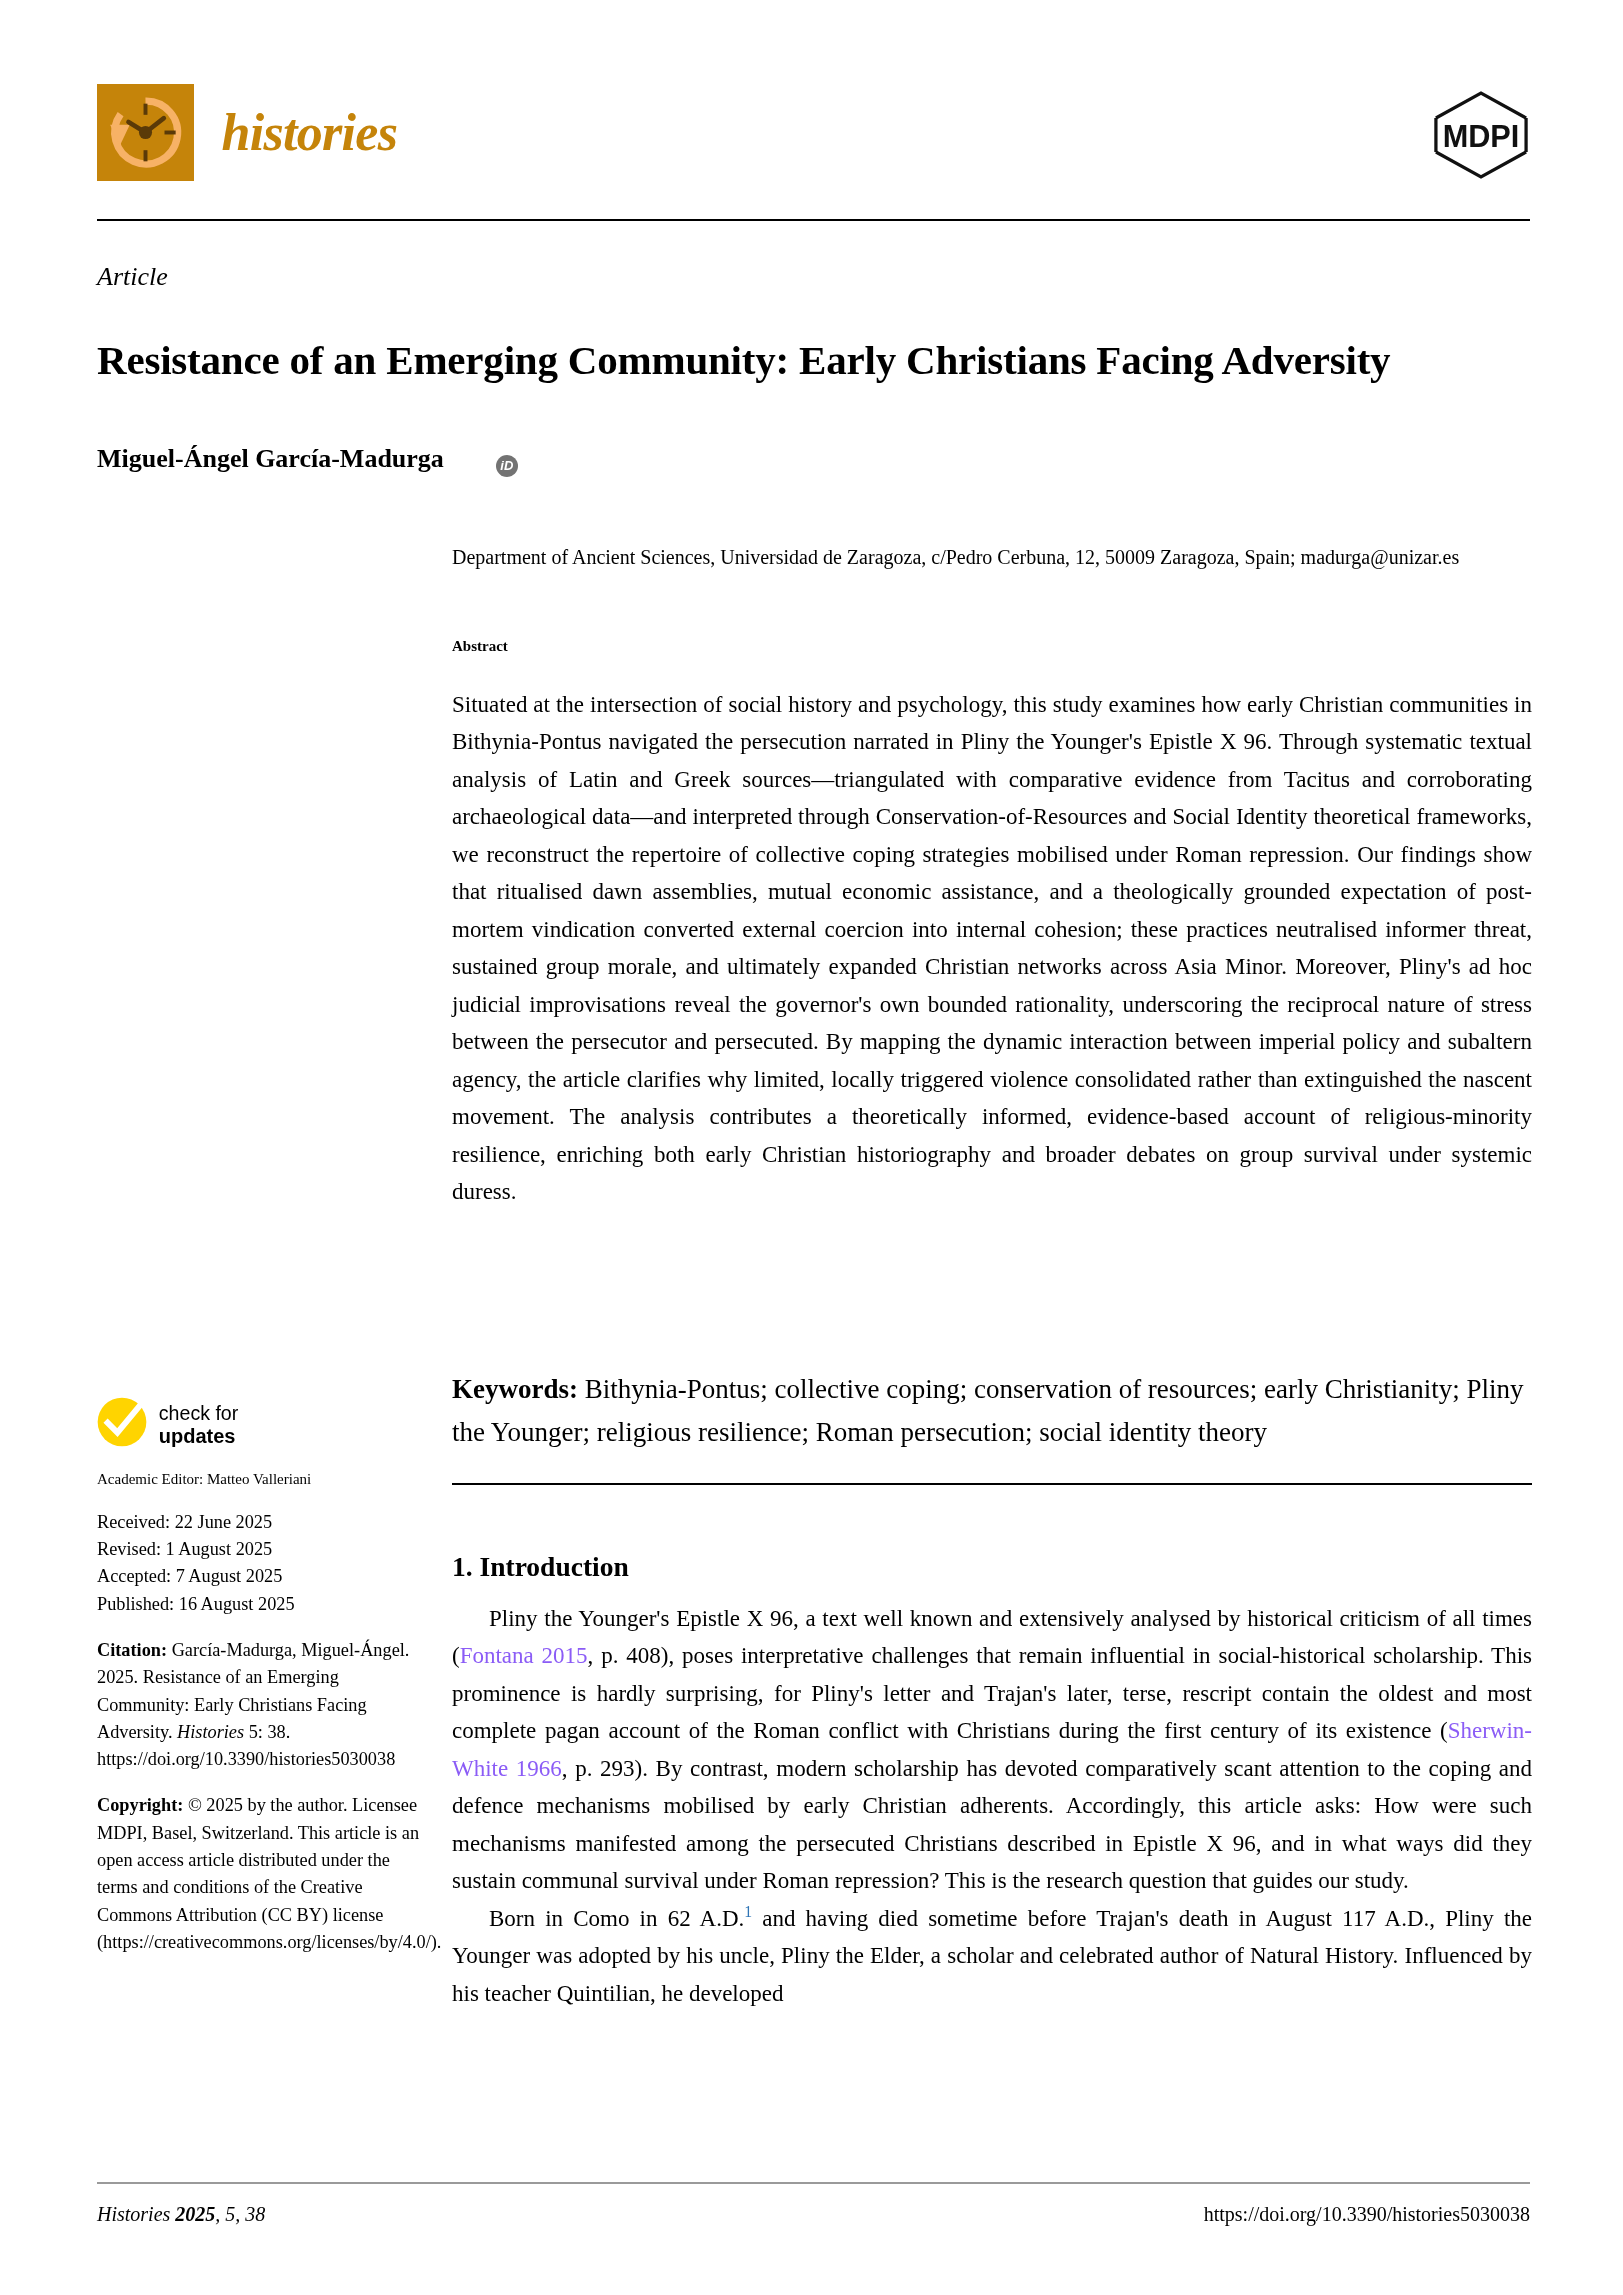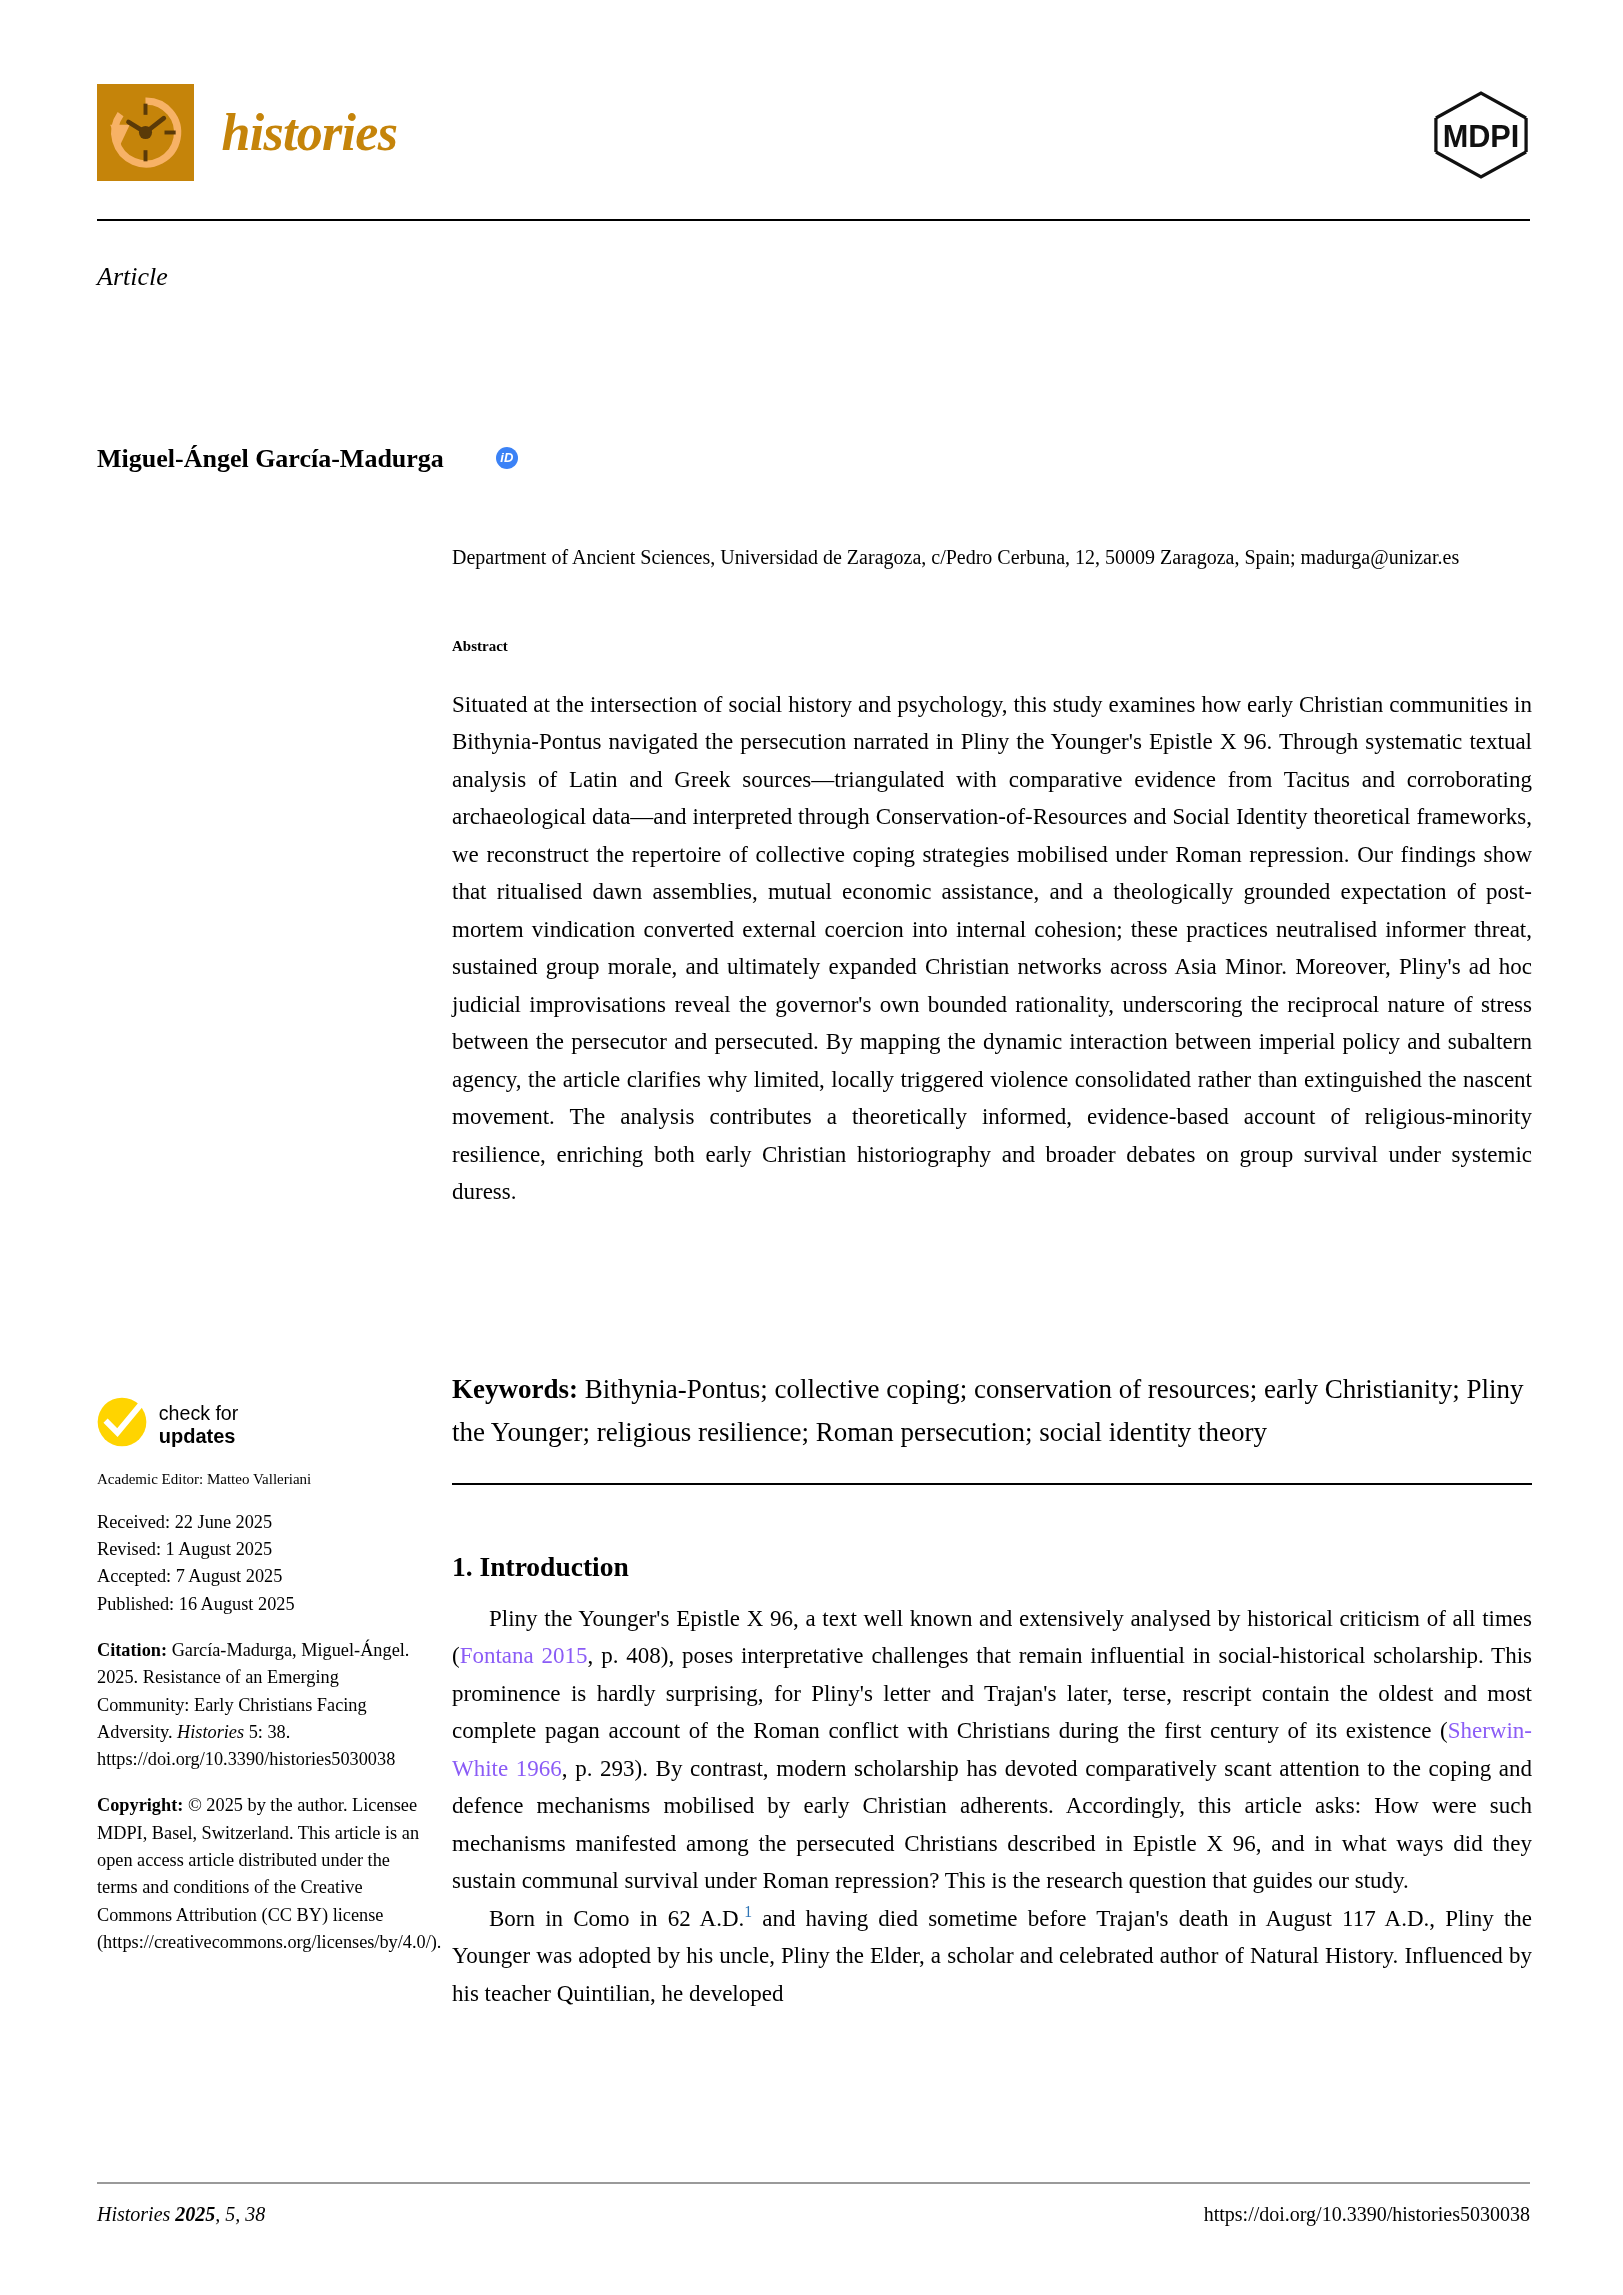--- a/index.html
+++ b/index.html
@@ -100,23 +100,23 @@
     line-height: 1.2;
     display: flex;
     align-items: flex-start;
     gap: 44px;
   }
   .orcid {
     display: inline-block;
     width: 22px;
     height: 22px;
     border-radius: 50%;
-    background: #3b82f6;
+    background: #737373;
     margin-left: 7.9px;
-    margin-top: 4px;
+    margin-top: 12px;
     position: relative;
     flex: 0 0 auto;
   }
   .orcid-text {
     position: absolute;
     left: 0; top: 0;
     width: 22px;
     height: 22px;
     line-height: 22px;
     text-align: center;
@@ -297,20 +297,21 @@
         <path d="M 144 44 L 144 96" stroke="#111" stroke-width="5" fill="none"></path>
         <path d="M 6 44 L 75 6 L 144 44" stroke="#111" stroke-width="5" fill="none"></path>
         <path d="M 6 96 L 75 134 L 144 96" stroke="#111" stroke-width="5" fill="none"></path>
         <text x="75" y="88" text-anchor="middle" font-family="Liberation Sans, sans-serif" font-size="47" font-weight="700" fill="#111">MDPI</text>
       </svg>
     </div>
   </div>
   <div class="rule-top"></div>
 
   <div class="article-kind">Article</div>
+  <h1 class="title">Resistance of an Emerging Community: Early Christians Facing Adversity</h1>
   <div class="authors">
     <span>Miguel-Ángel García-Madurga</span>
     <span class="orcid">
       <span class="orcid-text">iD</span>
     </span>
   </div>
 
   <div class="affil">Department of Ancient Sciences, Universidad de Zaragoza, c/Pedro Cerbuna, 12, 50009 Zaragoza, Spain; madurga@unizar.es</div>
   <div class="abstract-head">Abstract</div>
   <div class="abstract-body">Situated at the intersection of social history and psychology, this study examines how early Christian communities in Bithynia-Pontus navigated the persecution narrated in Pliny the Younger's Epistle X 96. Through systematic textual analysis of Latin and Greek sources—triangulated with comparative evidence from Tacitus and corroborating archaeological data—and interpreted through Conservation-of-Resources and Social Identity theoretical frameworks, we reconstruct the repertoire of collective coping strategies mobilised under Roman repression. Our findings show that ritualised dawn assemblies, mutual economic assistance, and a theologically grounded expectation of post-mortem vindication converted external coercion into internal cohesion; these practices neutralised informer threat, sustained group morale, and ultimately expanded Christian networks across Asia Minor. Moreover, Pliny's ad hoc judicial improvisations reveal the governor's own bounded rationality, underscoring the reciprocal nature of stress between the persecutor and persecuted. By mapping the dynamic interaction between imperial policy and subaltern agency, the article clarifies why limited, locally triggered violence consolidated rather than extinguished the nascent movement. The analysis contributes a theoretically informed, evidence-based account of religious-minority resilience, enriching both early Christian historiography and broader debates on group survival under systemic duress.</div>

